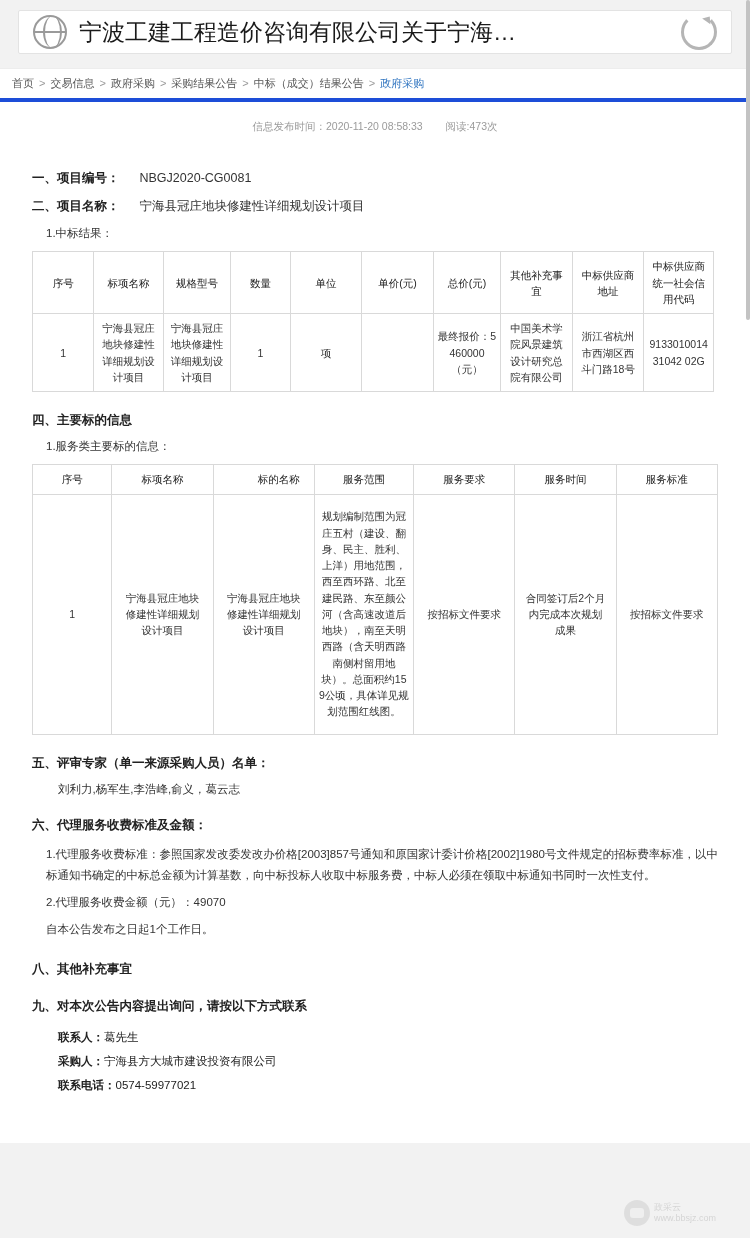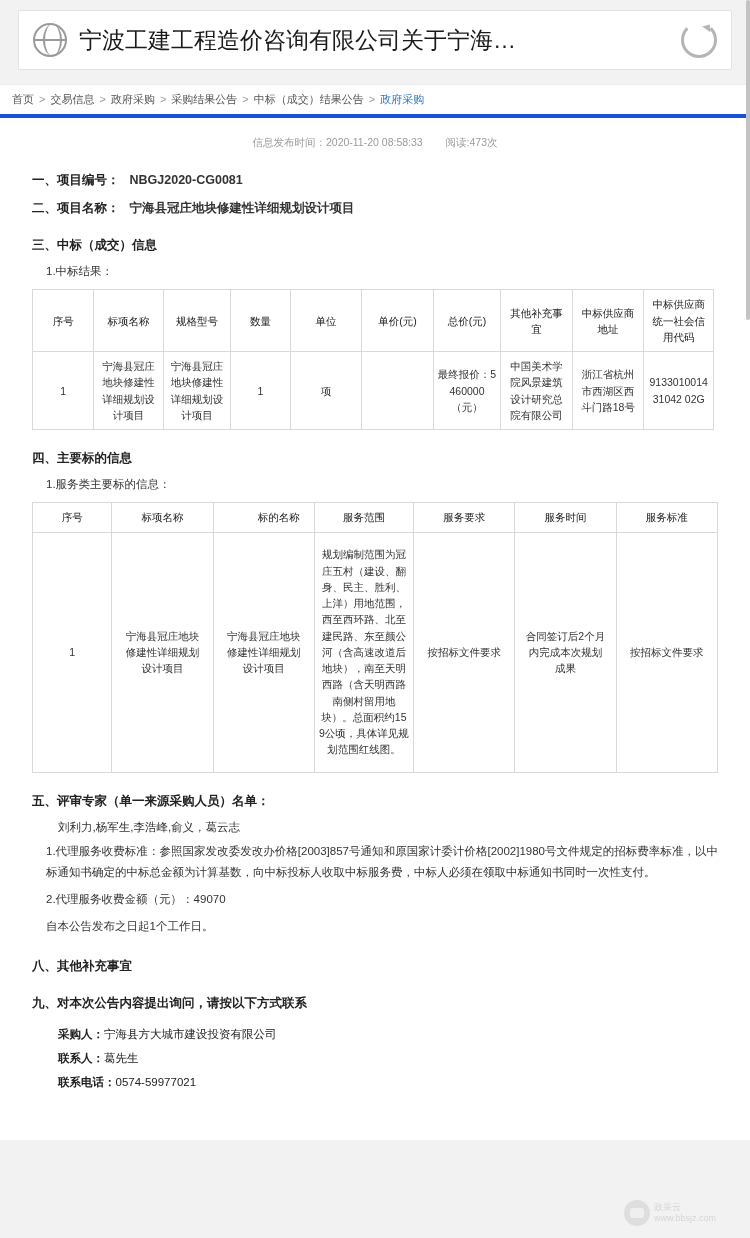--- a/index.html
+++ b/index.html
@@ -14,21 +14,21 @@
 
   
   .topbar {
     background:#f2f2f2;
     padding:10px 18px 14px 18px;
   }
   .addr {
     background:#fff;
     border:1px solid #e3e3e3;
     border-radius:2px;
-    height:60px;
+    height:44px;
     display:flex;
     align-items:center;
     padding:0 14px;
   }
   .globe {
     width:34px; height:34px; flex:0 0 34px;
     margin-right:12px;
     border-radius:50%;
     border:2px solid #9a9a9a;
     position:relative;
@@ -94,42 +94,42 @@
     font-size:13.5px;
     font-weight:bold;
     color:#222;
     line-height:1.6;
     margin:6px 0 12px 0;
   }
   .doc-meta{
     text-align:center;
     font-size:10.5px;
     color:#9b9b9b;
-    margin-bottom:22px;
+    margin-bottom:36px;
   }
   .doc-meta span{ margin:0 10px; }
 
   h2.sec{
     font-size:12.5px;
     font-weight:bold;
     color:#222;
     margin:20px 0 10px 0;
   }
   .sub{
     font-size:11.5px;
     color:#333;
     margin:6px 0 10px 14px;
   }
   .kv{
     font-size:12.5px;
     margin:11px 0;
     color:#222;
   }
   .kv b{ font-weight:bold; }
-  .kv .val{ font-weight:bold; color:#333; margin-left:10px; }
+  .kv .val{ font-weight:normal; color:#333; margin-left:20px; }
   .para{
     font-size:11.5px;
     color:#333;
     line-height:1.85;
     margin:6px 0 4px 14px;
     text-align:justify;
   }
   .names{
     font-size:11.5px;
     color:#333;
@@ -253,21 +253,20 @@
     </div>
 
     <div class="kv">
       <b>一、项目编号：</b><span class="val">NBGJ2020-CG0081</span>
     </div>
 
     <div class="kv">
       <b>二、项目名称：</b><span class="val">宁海县冠庄地块修建性详细规划设计项目</span>
     </div>
 
-    <h2 class="sec">三、中标（成交）信息</h2>
     <div class="sub">1.中标结果：</div>
 
     <table class="t1">
       <thead>
         <tr>
           <th>序号</th>
           <th>标项名称</th>
           <th>规格型号</th>
           <th>数量</th>
           <th>单位</th>
@@ -318,34 +317,35 @@
           <td class="narrowtext">按招标文件要求</td>
           <td class="narrowtext">合同签订后2个月内完成本次规划成果</td>
           <td class="narrowtext">按招标文件要求</td>
         </tr>
       </tbody>
     </table>
 
     <h2 class="sec">五、评审专家（单一来源采购人员）名单：</h2>
     <div class="names">刘利力,杨军生,李浩峰,俞义，葛云志</div>
 
+    <h2 class="sec">六、代理服务收费标准及金额：</h2>
     <div class="para">1.代理服务收费标准：参照国家发改委发改办价格[2003]857号通知和原国家计委计价格[2002]1980号文件规定的招标费率标准，以中标通知书确定的中标总金额为计算基数，向中标投标人收取中标服务费，中标人必须在领取中标通知书同时一次性支付。</div>
     <div class="para">2.代理服务收费金额（元）：49070</div>
 
     <div class="para">自本公告发布之日起1个工作日。</div>
 
     <h2 class="sec">八、其他补充事宜</h2>
 
     <h2 class="sec">九、对本次公告内容提出询问，请按以下方式联系</h2>
     <div class="contact">
       <div>
-        <b>采购人：</b><span>宁海县方大城市建设投资有限公司</span>
+        <b>联系人：</b><span>葛先生</span>
       </div>
       <div>
-        <b>联系人：</b><span>葛先生</span>
+        <b>采购人：</b><span>宁海县方大城市建设投资有限公司</span>
       </div>
       <div>
         <b>联系电话：</b><span>0574-59977021</span>
       </div>
     </div>
 
   </div>
 
   <div class="watermark">
     <div class="wm-badge"></div>

